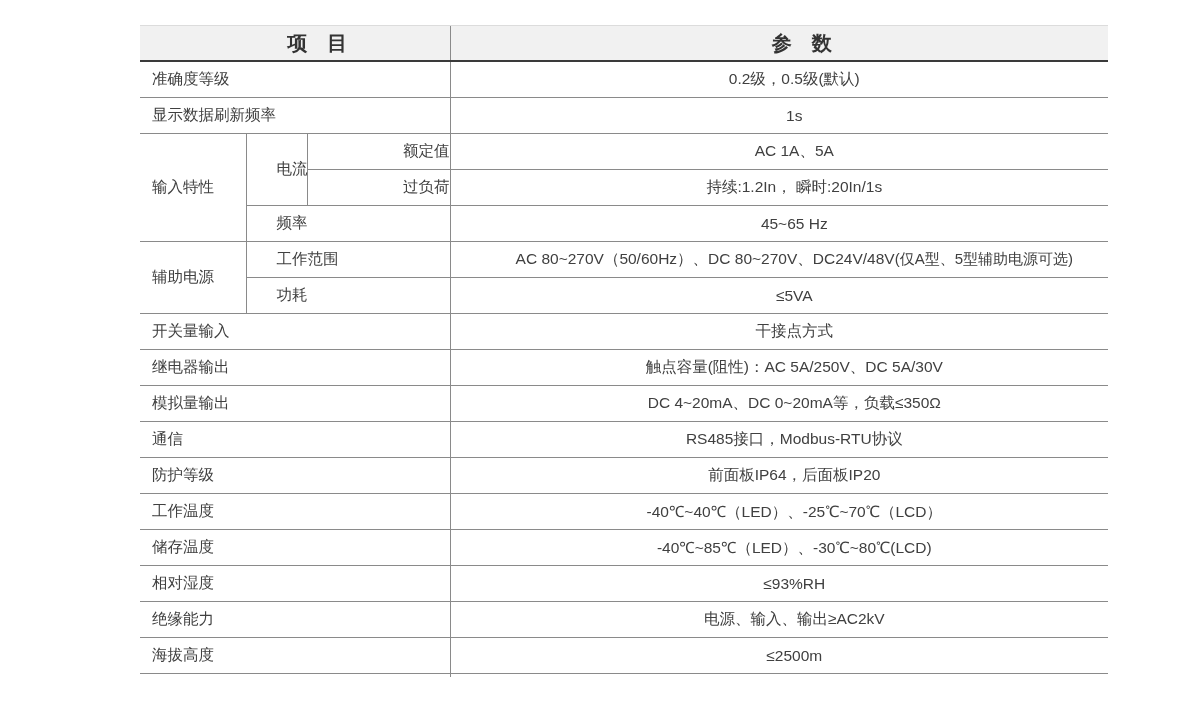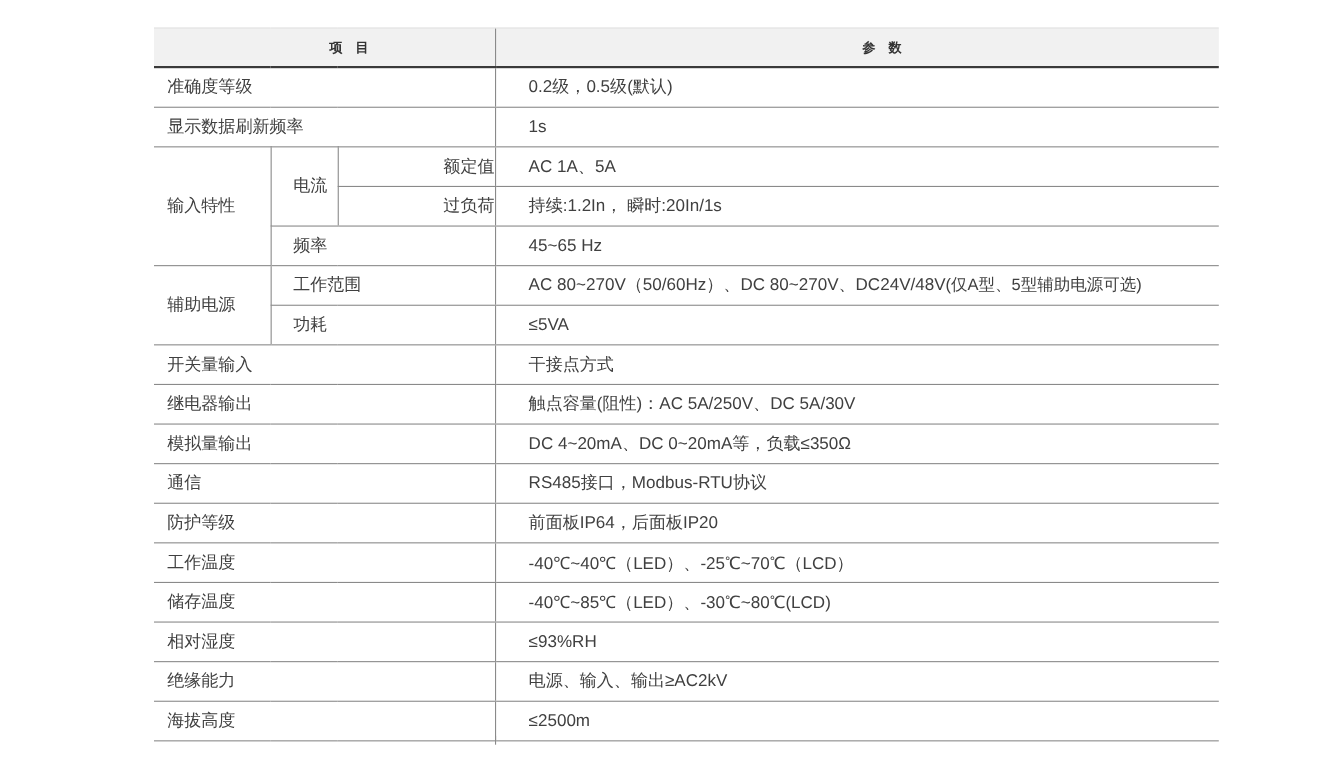--- a/index.html
+++ b/index.html
@@ -38,34 +38,34 @@
     white-space: nowrap;
     overflow: visible;
     vertical-align: middle;
   }
   thead th {
     height: 34px;
     background: var(--header-bg, #f1f1f1);
     border-top: 1px solid #dcdcdc;
     border-bottom: 2px solid var(--header-rule, #3a3a3a);
     font-weight: 600;
-    font-size: 12px;
+    font-size: 20px;
     text-align: center;
     color: #333333;
     padding-left: 45px;
   }
   tbody td {
     height: 35px;
     border-bottom: 1px solid var(--grid, #8a8a8a);
   }
   .vl { border-left: 1px solid var(--grid, #8a8a8a); }
   .lbl  { padding-left: 12px; text-align: left; font-family: Liberation Serif, serif; }
-  .sub  { padding-left: 20px; text-align: left; }
+  .sub  { padding-left: 30px; text-align: left; }
   .sub3 { padding-left: 8px; text-align: right; }
-  .val  { padding-left: 30px; text-align: left; margin-top: 20px; }
+  .val  { padding-left: 30px; text-align: center; margin-top: 20px; }
   .note { font-size: 15px; }
   .divider-stub {
     position: absolute;
     left: 450px;
     top: 669px;
     width: 1px;
     height: 8px;
     background: var(--grid, #8a8a8a);
   }
 </style>

